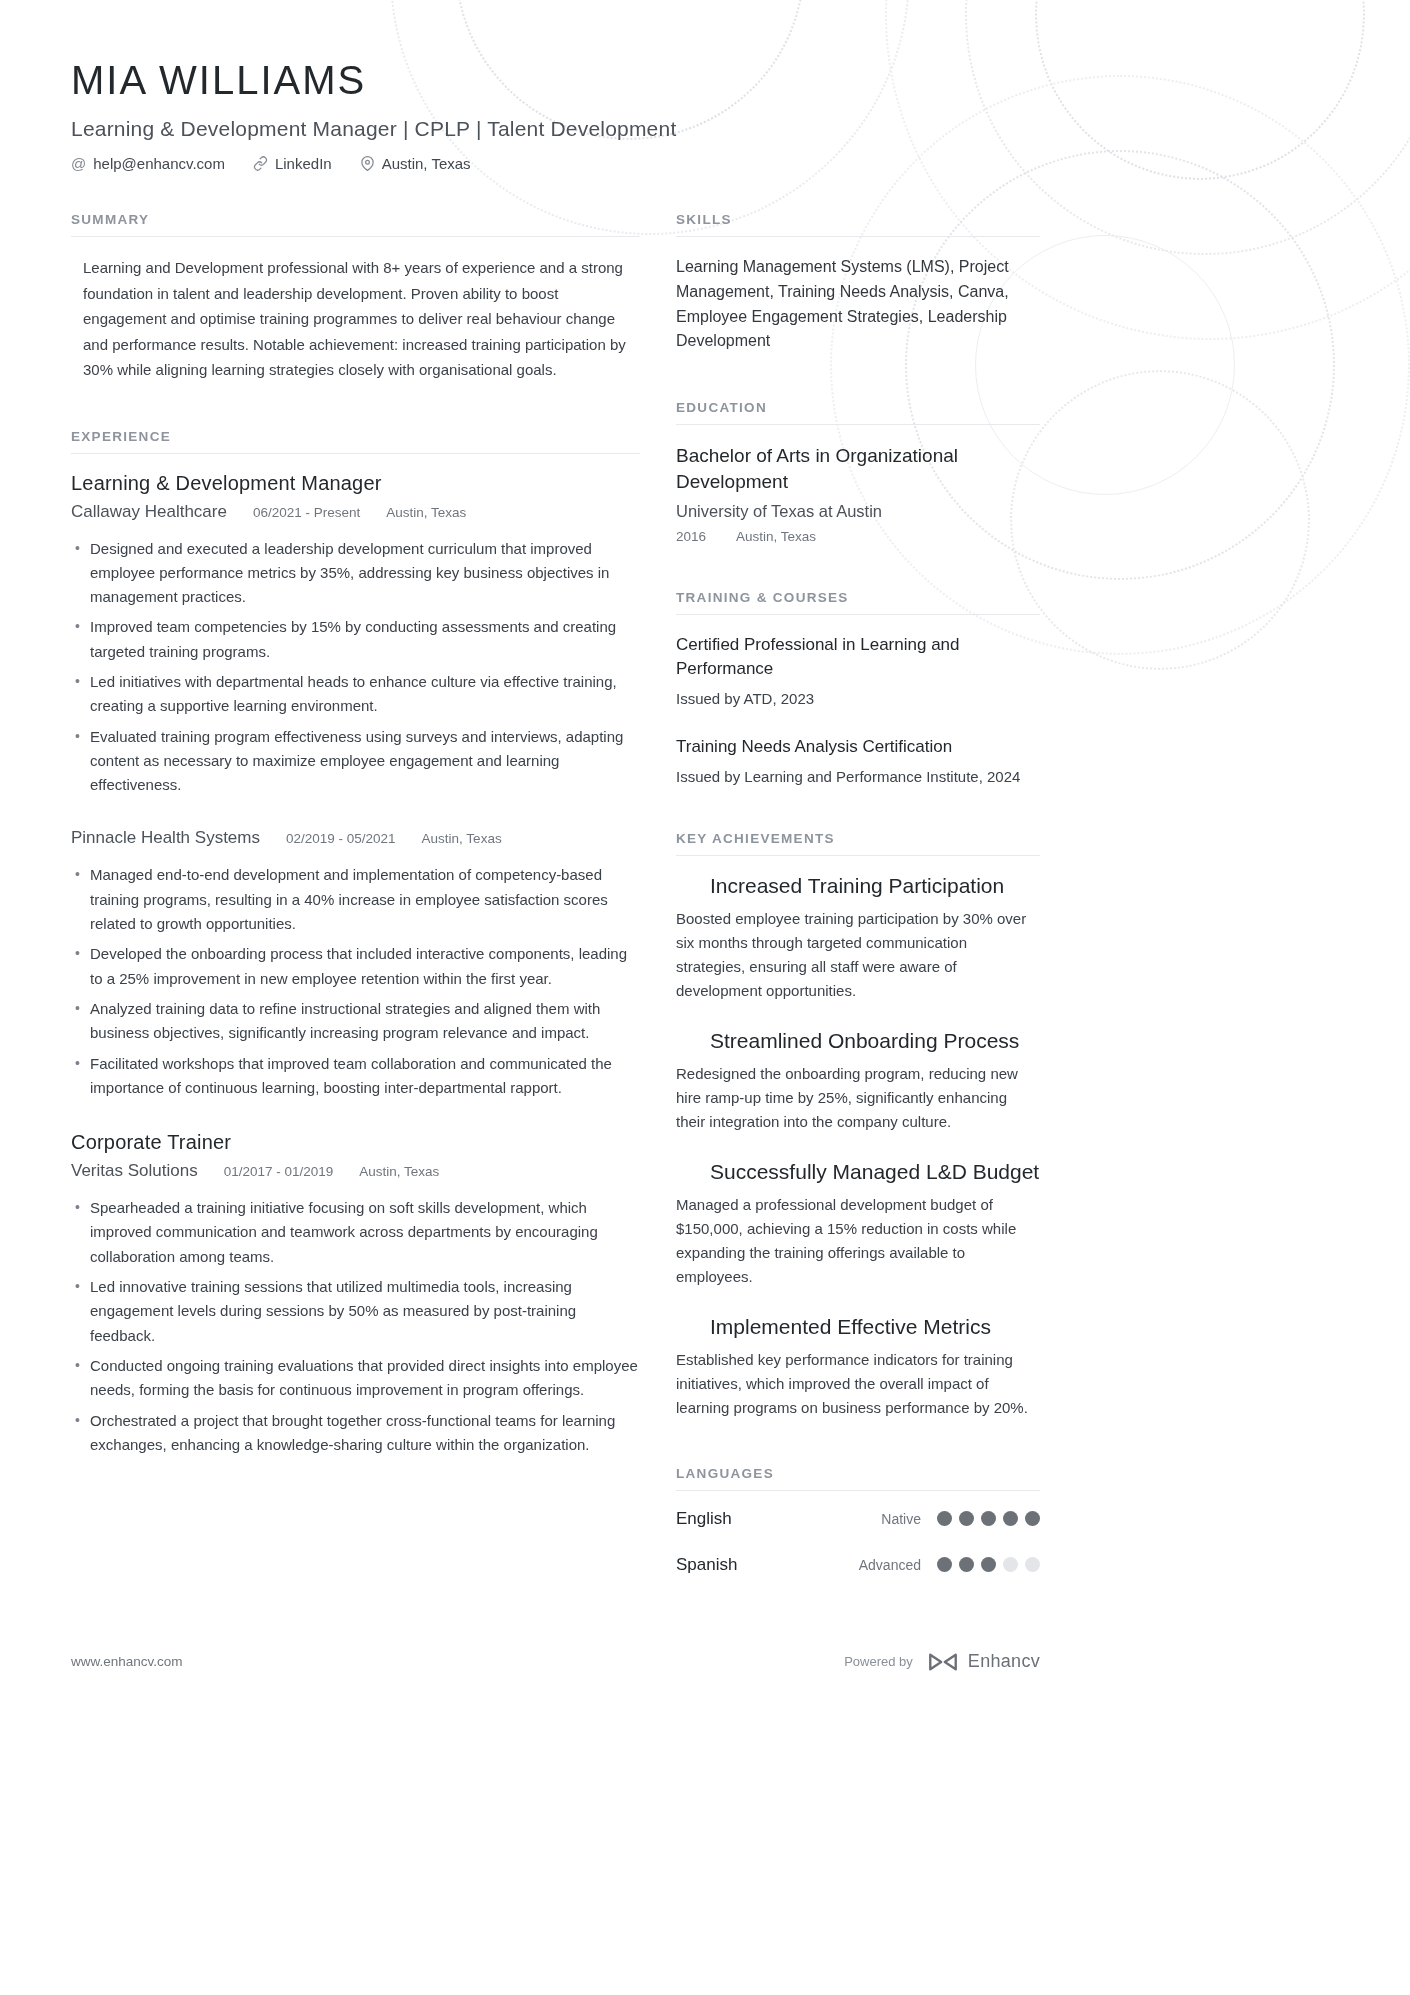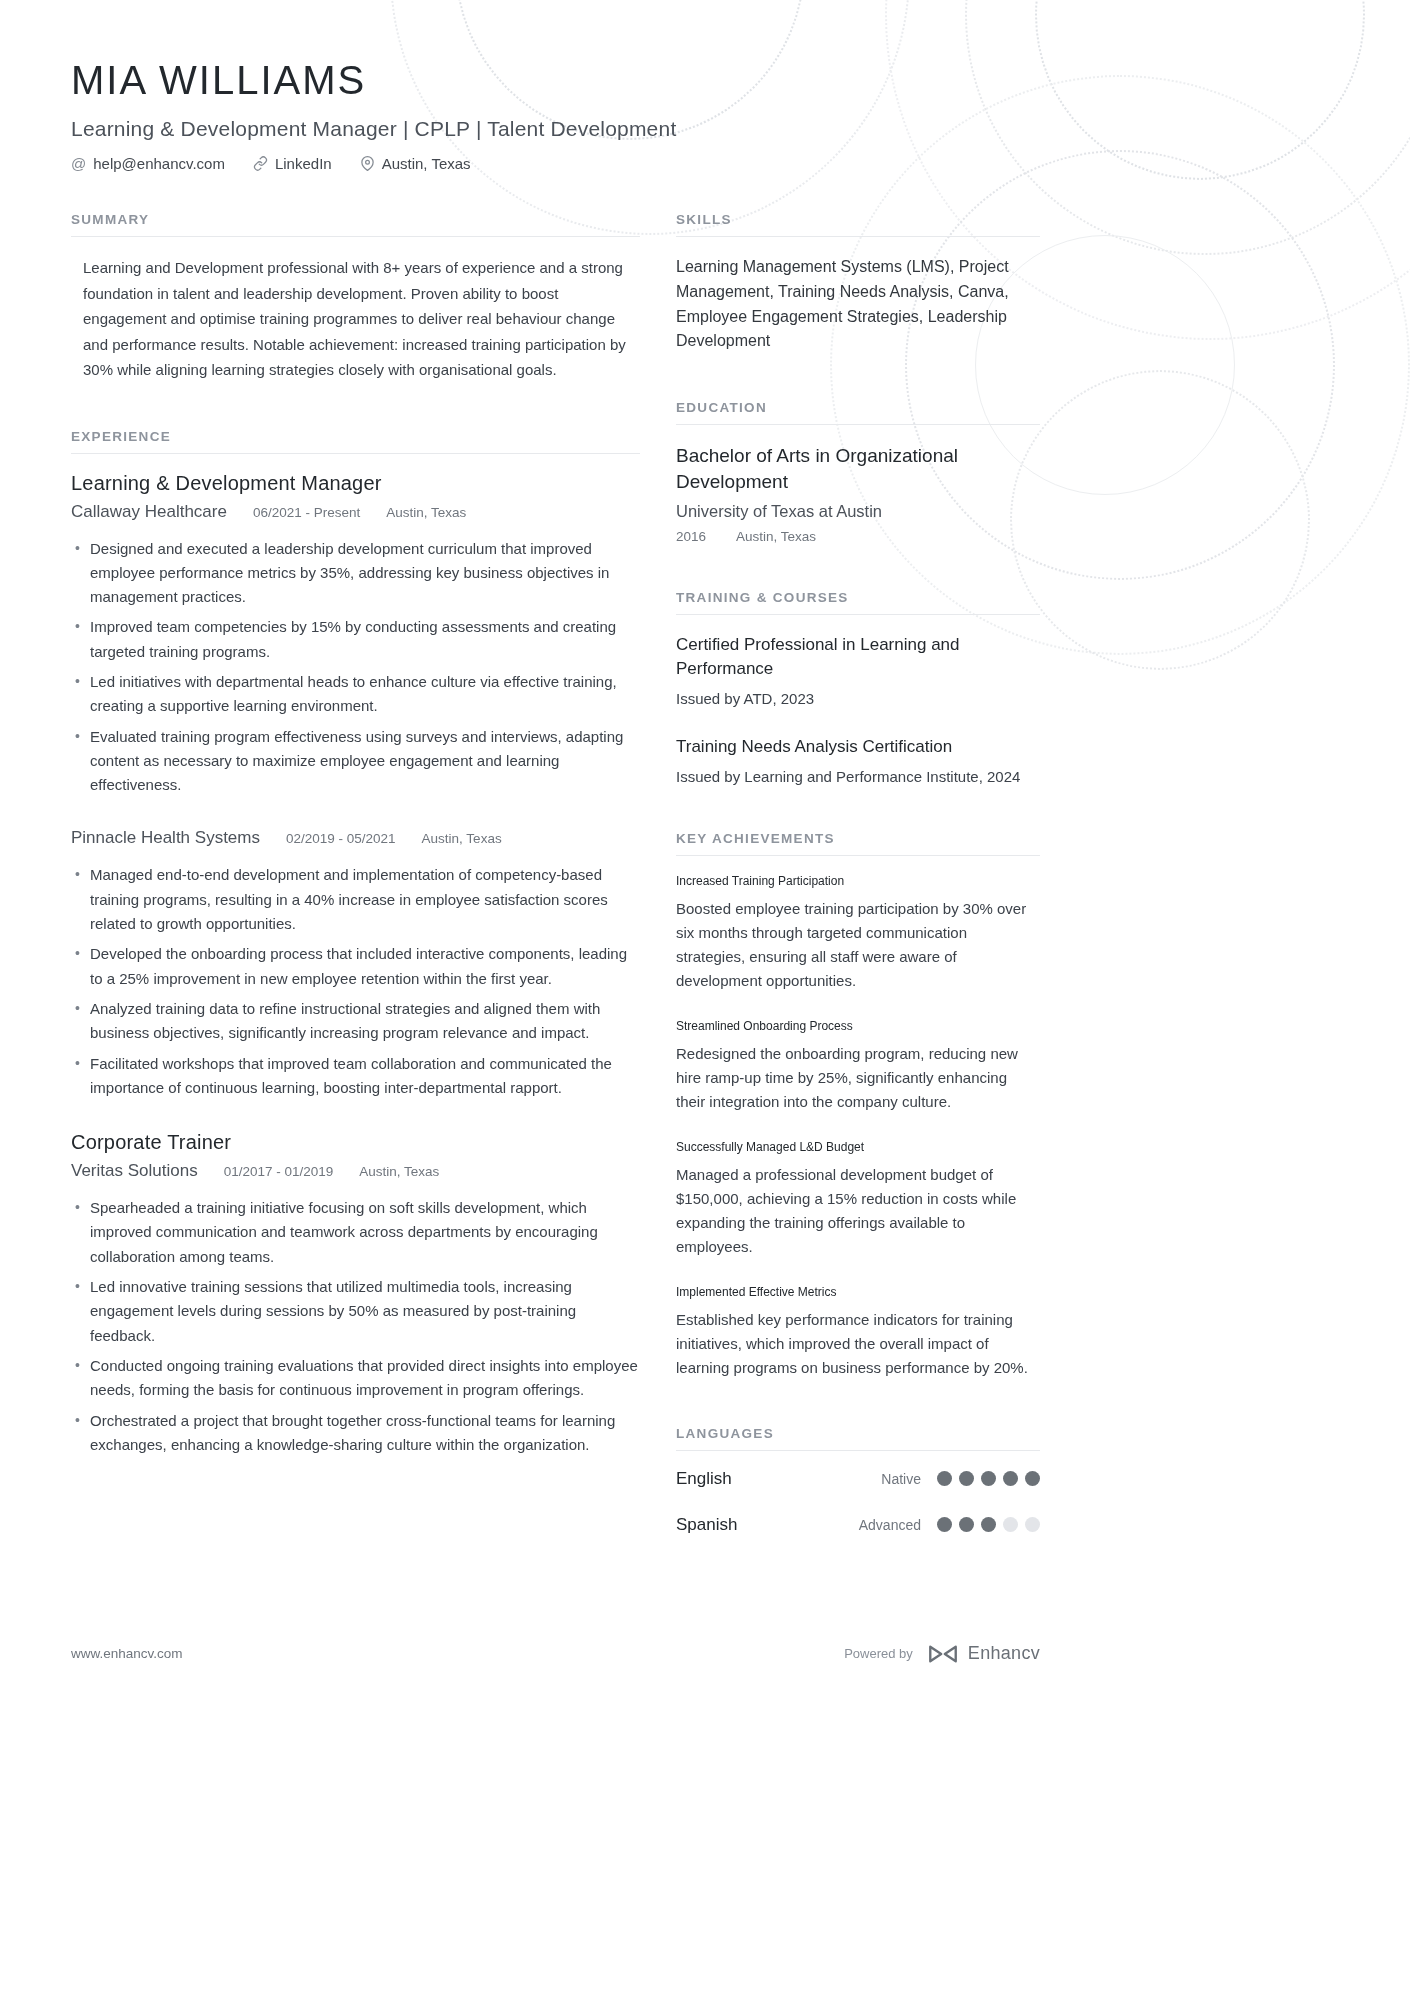--- a/index.html
+++ b/index.html
@@ -95,37 +95,37 @@
 
   .degree { font-size: 19px; line-height: 1.35; color: var(--text-primary, #23282d); font-weight: 400; }
   .school { margin-top: 8px; font-size: 16.5px; color: var(--text-secondary, #4c525a); }
   .edurow { display: flex; gap: 30px; margin-top: 8px; }
 
   .course { margin-bottom: 28px; }
   .course-title { font-size: 17px; line-height: 1.4; color: var(--text-primary, #23282d); }
   .issuer { margin-top: 9px; font-size: 15px; color: var(--text-body, #3c424a); }
 
   .ach { margin-bottom: 26px; }
-  .ach-title { font-size: 12px; color: var(--text-primary, #23282d); }
+  .ach-title { font-size: 21px; color: var(--text-primary, #23282d); margin-left: 34px; }
   .ach-text { margin-top: 9px; font-size: 15px; line-height: 1.6; color: var(--text-body, #3c424a); }
 
   .lang-row { display: flex; align-items: center; margin-bottom: 26px; }
   .lang-name { flex: 1; font-size: 17px; color: var(--text-primary, #23282d); }
   .lang-level { font-size: 14px; color: var(--text-muted, #70767e); margin-right: 16px; }
   .dots { display: inline-flex; gap: 7px; }
   .dot { width: 15px; height: 15px; border-radius: 50%; display: inline-block; }
   .dot.filled { background: var(--dot-filled, #6b7177); }
   .dot.empty { background: var(--dot-empty, #e3e5e9); }
 
   
   .footer {
     position: absolute;
     left: 71px;
     width: 969px;
-    bottom: 76px;
+    bottom: 68px;
     display: flex;
     align-items: center;
     justify-content: space-between;
     z-index: 1;
   }
   .footer-url { font-size: 13.5px; color: var(--text-muted, #70767e); }
   .powered { display: flex; align-items: center; gap: 14px; }
   .powered-by { font-size: 13px; color: #8a9099; }
   .brand { display: inline-flex; align-items: center; gap: 9px; }
   .brand svg { width: 32px; height: 20px; stroke: #6a7077; fill: none; stroke-width: 2.6; stroke-linejoin: round; }

